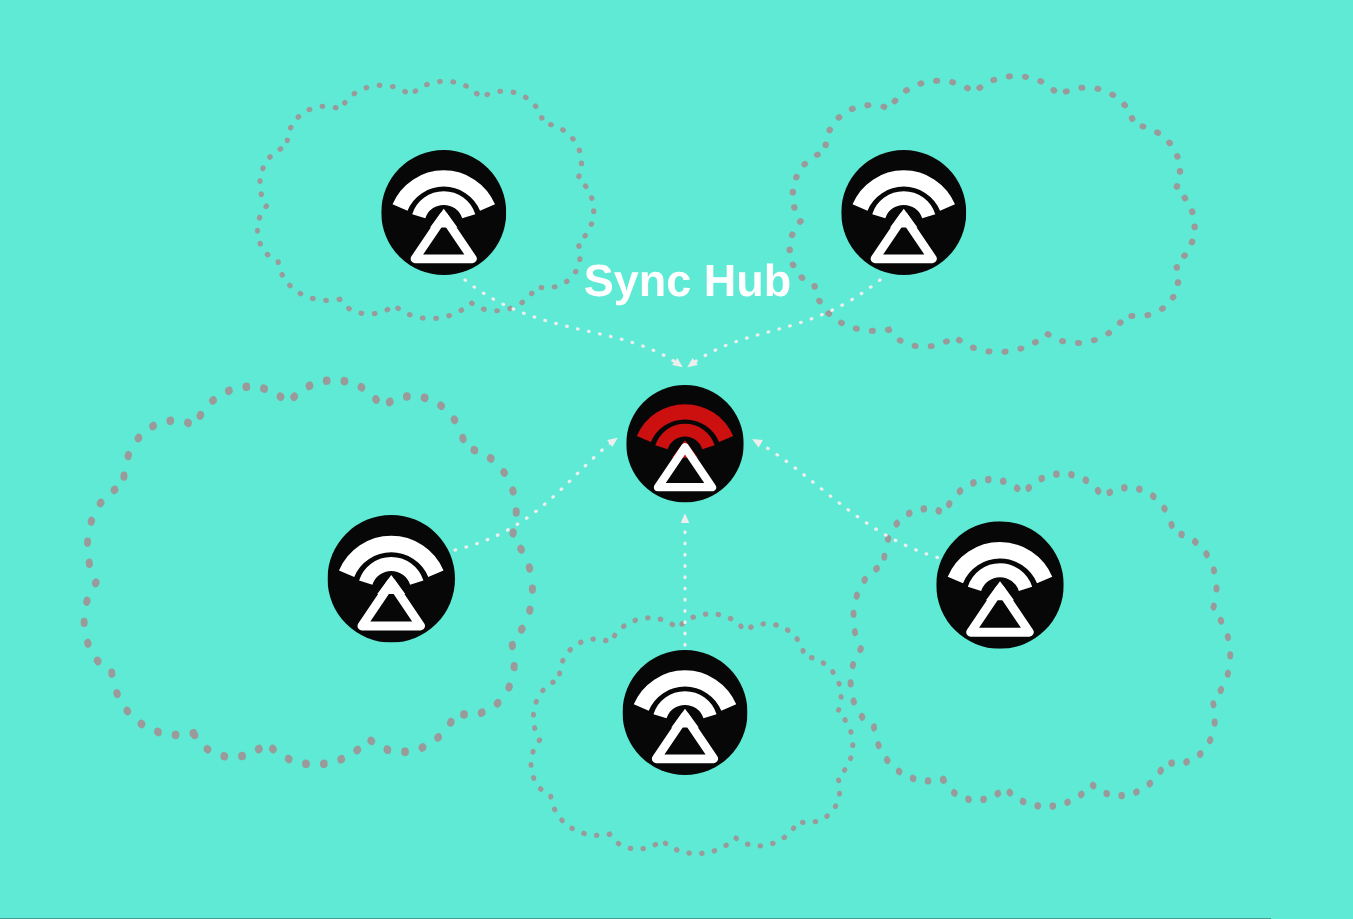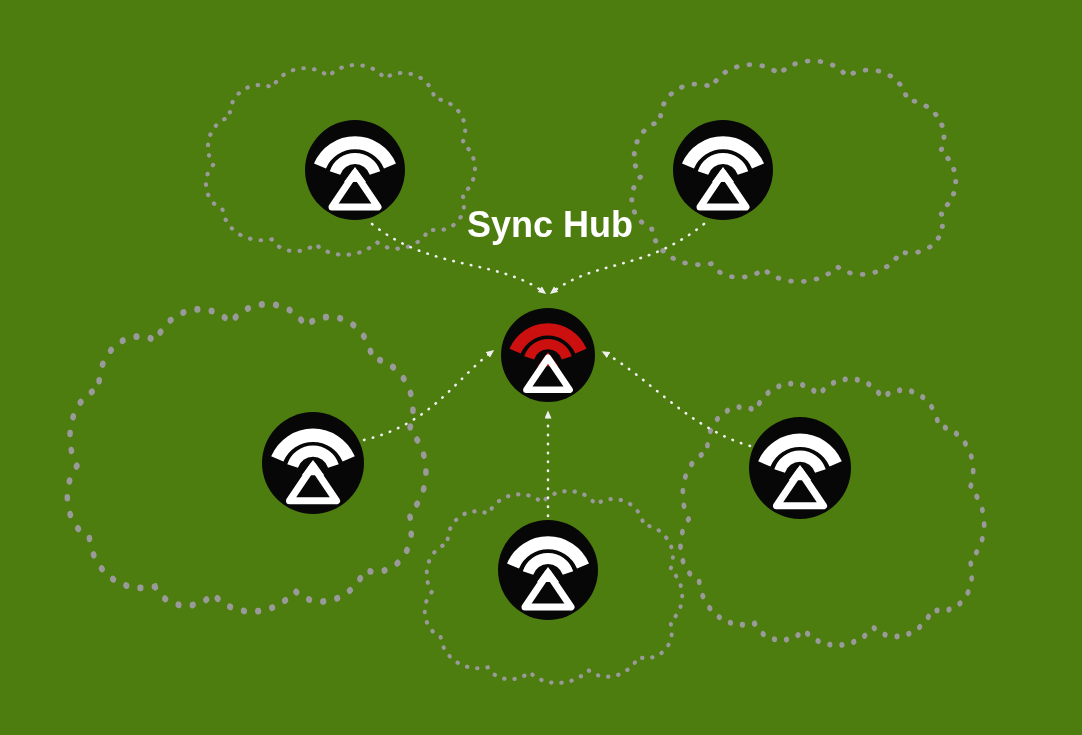--- a/index.html
+++ b/index.html
@@ -5,21 +5,21 @@
   html, body {
     margin: 0;
     padding: 0;
     background: #2b3036;
     font-family: "Liberation Sans", sans-serif;
   }
   .canvas {
     position: relative;
     width: 1082px;
     height: 735px;
-    background: #4d7c0f;
+    background: #5eead4;
     overflow: hidden;
   }
   svg { display: block; }
   .cloud {
     fill: none;
     stroke: #9a9a9a;
     stroke-width: 4.5;
     stroke-linecap: round;
     stroke-dasharray: 0.5 11;
   }

